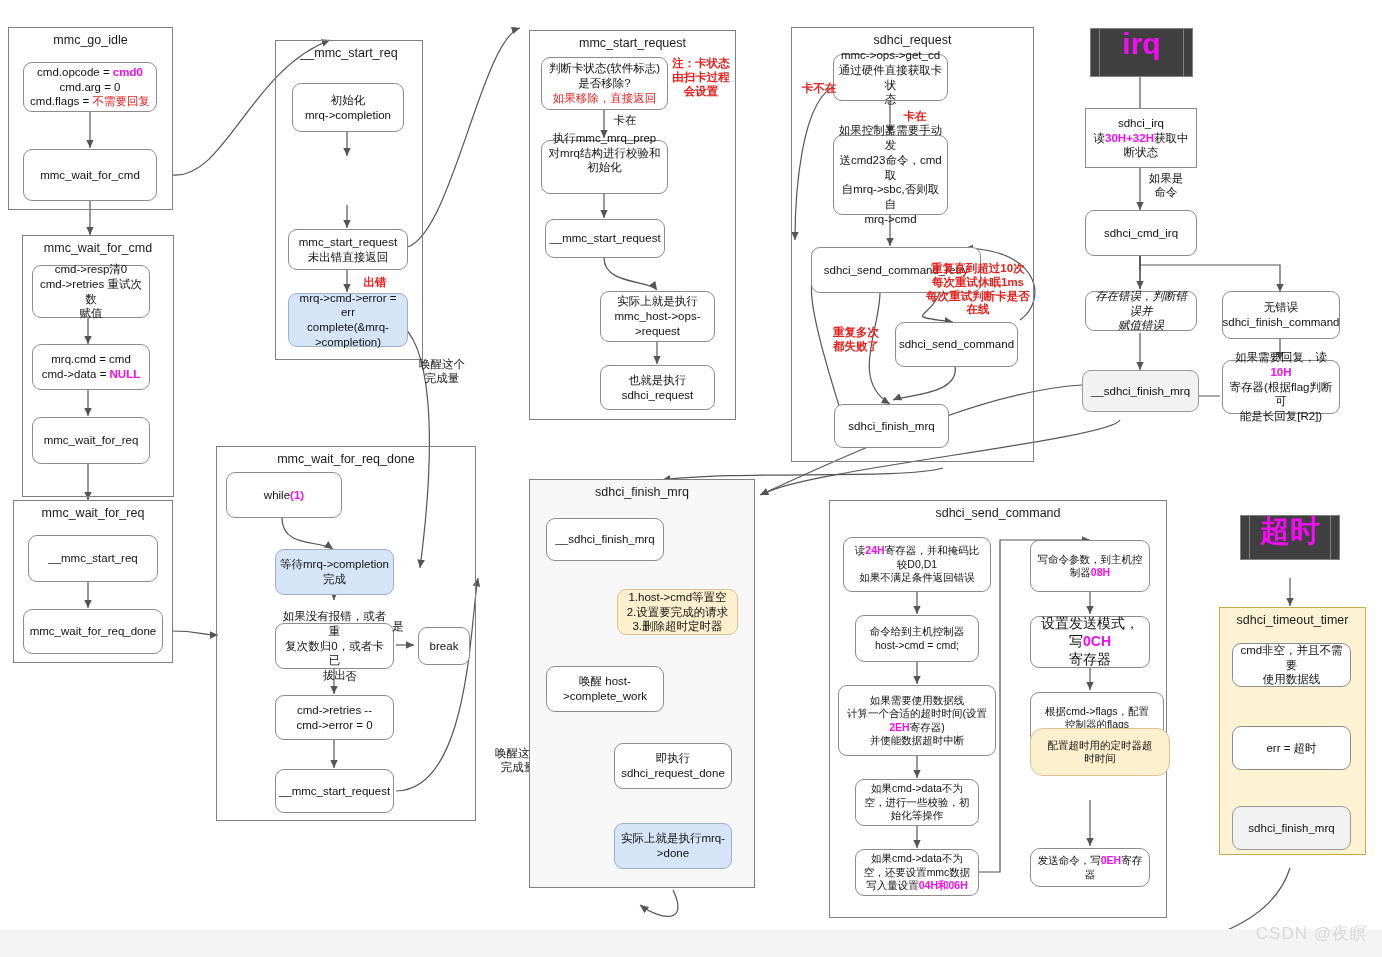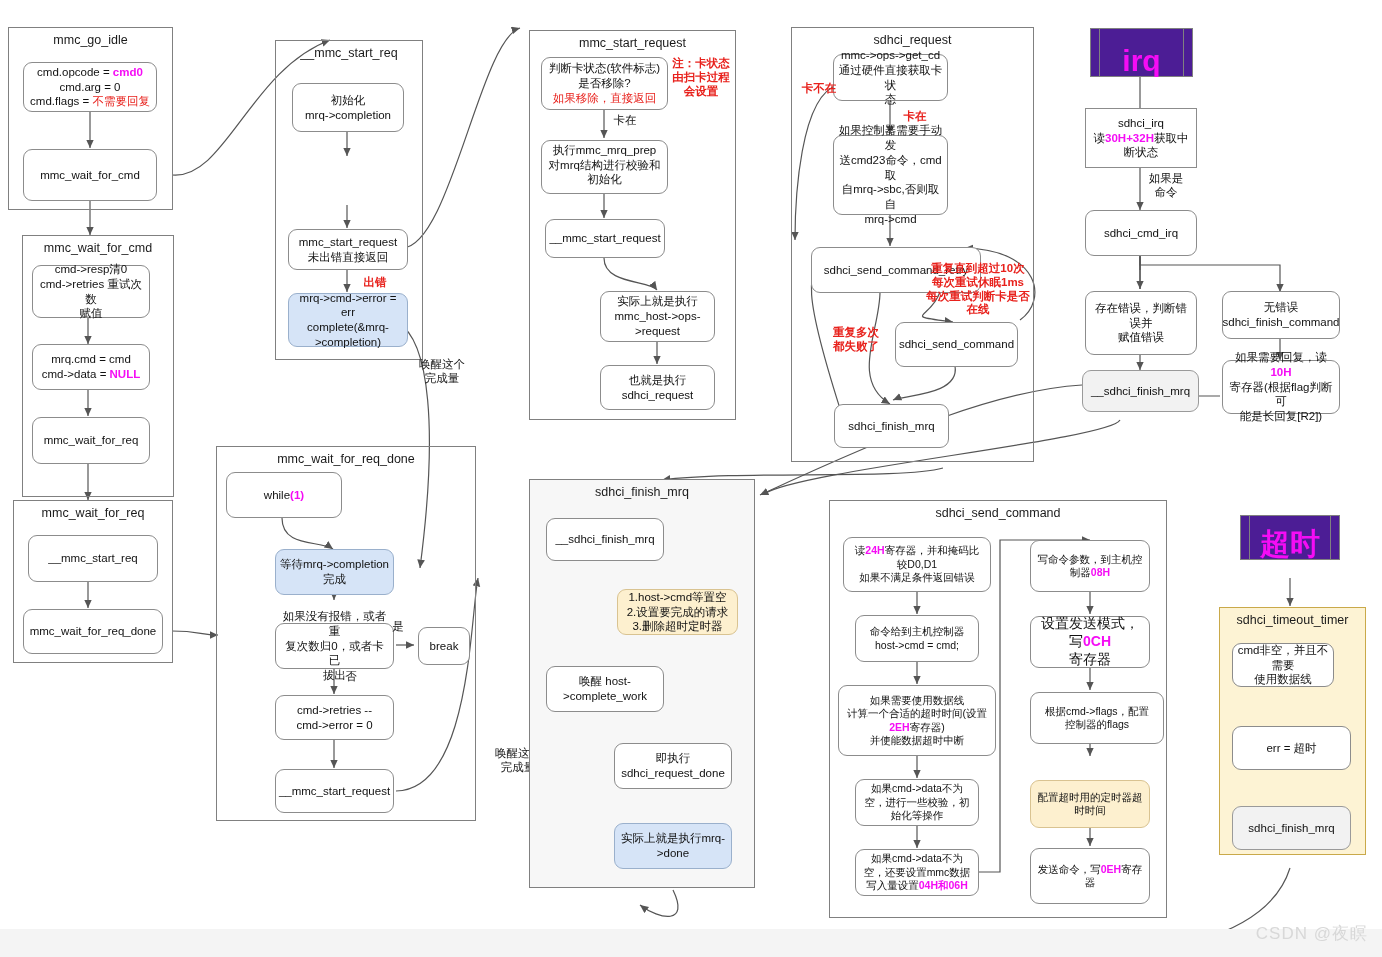--- a/index.html
+++ b/index.html
@@ -2,30 +2,30 @@
 <html><head>
 <meta charset="utf-8">
 <style>
   html,body{margin:0;padding:0;background:#fff;}
   body{font-family:"Liberation Sans","DejaVu Sans",sans-serif;}
   #canvas{position:relative;width:1382px;height:957px;overflow:hidden;background:#fff;}
   .grp{position:absolute;border:1px solid #808080;background:transparent;box-sizing:border-box;}
   .grp-title{position:absolute;left:0;right:0;top:5px;text-align:center;font-size:12.5px;color:#1a1a1a;}
   .node{position:absolute;box-sizing:border-box;border:1px solid #8c8c8c;border-radius:9px;
         background:#fff;display:flex;align-items:center;justify-content:center;text-align:center;
-        font-size:11.5px;line-height:1.28;color:#111;padding:6px 4px;}
+        font-size:11.5px;line-height:1.28;color:#111;padding:18px 4px;}
   .node.blue{background:#d6e4f7;border-color:#9ab0cc;}
   .node.cream{background:#fdf0cf;border-color:#d9c391;}
   .node.grey{background:#f2f2f2;border-color:#9a9a9a;}
   .node.sq{border-radius:0;}
   .lbl{position:absolute;font-size:11.5px;line-height:1.2;text-align:center;color:#111;}
   .lbl.red{color:#e8211c;font-weight:bold;}
   .lbl.red-note{color:#e8211c;font-weight:bold;}
-  .term{position:absolute;box-sizing:border-box;border:1px solid #808080;background:#4c1d95;
-        display:flex;align-items:flex-end;justify-content:center;}
+  .term{position:absolute;box-sizing:border-box;border:1px solid #808080;background:#404040;
+        display:flex;align-items:flex-start;justify-content:center;}
   .term::before,.term::after{content:"";position:absolute;top:0;bottom:0;width:0;border-left:1px solid #808080;}
   .term::before{left:8px;} .term::after{right:8px;}
   .term span{font-size:30px;font-weight:bold;color:#f50cf5;line-height:1;}
   .mag{color:#f50cf5;font-weight:bold;}
   .red{color:#e8211c;}
   svg.edges{position:absolute;left:0;top:0;width:1382px;height:957px;pointer-events:none;}
   .wm{position:absolute;right:14px;bottom:12px;font-size:17px;color:#d8d8d8;letter-spacing:1px;}
   .footer{position:absolute;left:0;right:0;bottom:0;height:28px;background:#f4f4f4;}
 </style>
 </head>
@@ -278,57 +278,57 @@
   </div>
   <div class="node" style="left:1030px;top:540px;width:120px;height:52px;font-size:10.5px;">
     <span>写命令参数，到主机控<br>制器<span class="mag">08H</span></span>
   </div>
   <div class="node" style="left:1030px;top:616px;width:120px;height:52px;font-size:14px;">
     <span>设置发送模式，写<span class="mag">0CH</span><br>寄存器</span>
   </div>
   <div class="node" style="left:1030px;top:692px;width:134px;height:52px;font-size:10.5px;">
     <span>根据cmd-&gt;flags，配置<br>控制器的flags</span>
   </div>
-  <div class="node cream" style="left:1030px;top:780px;width:120px;height:48px;font-size:10.5px;">
+  <div class="node cream" style="left:1030px;top:728px;width:140px;height:48px;font-size:10.5px;border-radius:13px;">
     <span>配置超时用的定时器超<br>时时间</span>
   </div>
-  <div class="node" style="left:1030px;top:848px;width:120px;height:56px;font-size:10.5px;">
+  <div class="node" style="left:1030px;top:848px;width:120px;height:39px;font-size:10.5px;border-radius:10px;">
     <span>发送命令，写<span class="mag">0EH</span>寄存<br>器</span>
   </div>
 
   <div class="term" style="left:1090px;top:28px;width:103px;height:49px;">
     <span>irq</span>
   </div>
   <div class="node sq" style="left:1085px;top:108px;width:112px;height:60px;">
     <span>sdhci_irq<br>读<span class="mag">30H+32H</span>获取中<br>断状态</span>
   </div>
   <div class="lbl" style="left:1140px;top:172px;width:52px;">如果是<br>命令</div>
   <div class="node" style="left:1085px;top:210px;width:112px;height:46px;">
     <span>sdhci_cmd_irq</span>
   </div>
-  <div class="node" style="left:1085px;top:291px;width:112px;height:64px;">
+  <div class="node" style="left:1085px;top:291px;width:112px;height:40px;font-style:italic;">
     <span>存在错误，判断错误并<br>赋值错误</span>
   </div>
   <div class="node" style="left:1222px;top:291px;width:118px;height:48px;">
     <span>无错误<br>sdhci_finish_command</span>
   </div>
   <div class="node grey" style="left:1082px;top:370px;width:117px;height:42px;">
     <span>__sdhci_finish_mrq</span>
   </div>
   <div class="node" style="left:1222px;top:360px;width:118px;height:54px;">
     <span>如果需要回复，读<span class="mag">10H</span><br>寄存器(根据flag判断可<br>能是长回复[R2])</span>
   </div>
 
   <div class="term" style="left:1240px;top:515px;width:100px;height:45px;">
     <span>超时</span>
   </div>
   <div class="grp" style="left:1219px;top:607px;width:147px;height:248px;background:#fdf3d4;border-color:#c9a94a;">
     <div class="grp-title">sdhci_timeout_timer</div>
   </div>
-  <div class="node" style="left:1232px;top:643px;width:102px;height:44px;">
+  <div class="node" style="left:1232px;top:643px;width:119px;height:44px;">
     <span>cmd非空，并且不需要<br>使用数据线</span>
   </div>
   <div class="node" style="left:1232px;top:726px;width:119px;height:44px;">
     <span>err = 超时</span>
   </div>
   <div class="node grey" style="left:1232px;top:806px;width:119px;height:44px;">
     <span>sdhci_finish_mrq</span>
   </div>
 
   <div class="footer"></div>

